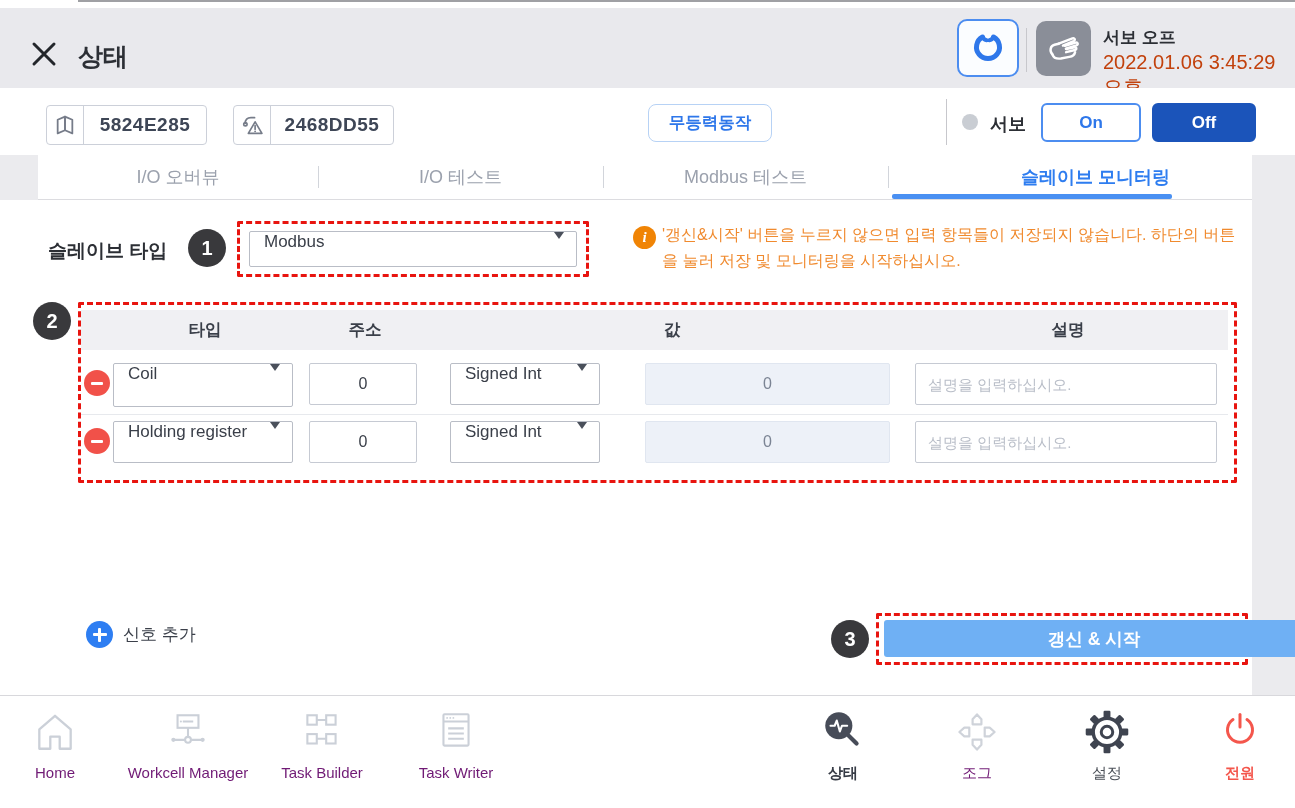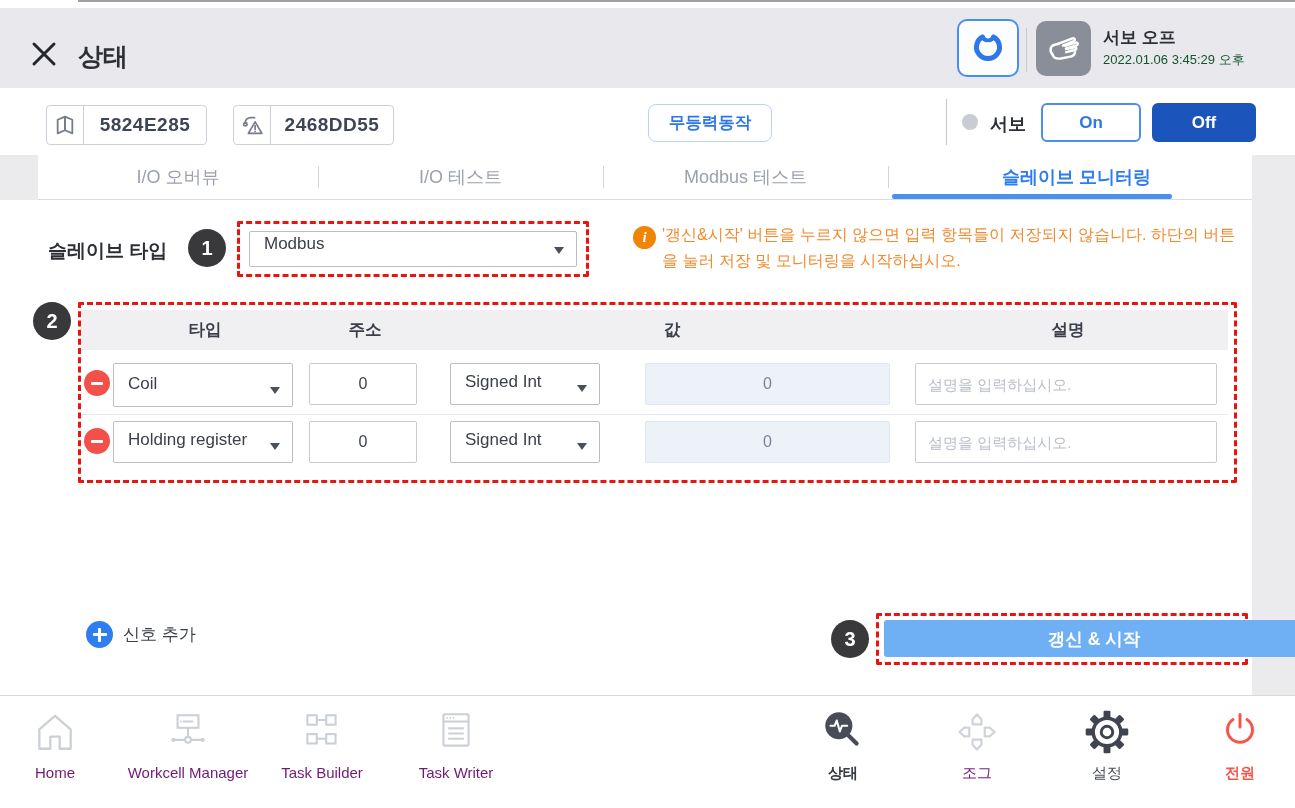--- a/index.html
+++ b/index.html
@@ -10,21 +10,21 @@
   .center{display:flex;align-items:center;justify-content:center;}
 
   
   .topline{background:#9fa0a4;}
   .hdr{background:#e9e9ed;}
   .title{font-size:25px;font-weight:bold;color:#2c2f35;}
   .iconbtn{background:#fbfdff;border:2px solid #4c8df0;border-radius:10px;cursor:pointer;}
   .handbox{background:#8a8e98;border-radius:10px;}
   .vdiv{background:#c7c7cc;width:1px;}
   .servo-state{font-size:17px;font-weight:bold;color:#2c2f35;}
-  .timestamp{font-size:13px;color:#14532d;}
+  .timestamp{font-size:20px;color:#c2410c;}
 
   
   .badge{border:1px solid #ccd0d9;border-radius:4px;background:#fff;display:flex;height:38px;}
   .badge .icell{width:36px;border-right:1px solid #ccd0d9;display:flex;align-items:center;justify-content:center;}
   .badge .tcell{width:122px;display:flex;align-items:center;justify-content:center;
                 font-size:19px;font-weight:bold;color:#3e4656;letter-spacing:.5px;}
   .bluebtn{background:#fff;border:1.5px solid #b7d2f5;border-radius:8px;color:#2e77ea;
            font-size:16.5px;font-weight:bold;cursor:pointer;}
   .dot{width:16px;height:16px;border-radius:50%;background:#c9cdd3;}
   .servo-lab{font-size:18px;font-weight:bold;}
@@ -37,22 +37,22 @@
   .tab.active{color:#2e7df0;font-weight:bold;}
   .tabline{background:#4a90f2;border-radius:2px;}
   .hairline{background:#dcdce0;}
   .tabdiv{background:#d2d5db;width:1px;height:22px;}
 
   
   .lab{font-size:19px;font-weight:bold;color:#2c2f35;}
   .step{width:38px;height:38px;border-radius:50%;background:#39393c;color:#fff;
         font-size:20px;font-weight:bold;display:flex;align-items:center;justify-content:center;}
   .dashed{border:3px dashed #e8140f;border-radius:2px;}
-  .dropdown{border:1px solid #b9bdc6;border-radius:2px;background:#fff;display:flex;align-items:flex-end;
-            justify-content:space-between;padding:0 12px 12px 14px;font-size:17px;color:#3a3f49;cursor:pointer;height:36px;box-sizing:border-box;}
+  .dropdown{border:1px solid #b9bdc6;border-radius:2px;background:#fff;display:flex;align-items:flex-start;
+            justify-content:space-between;padding:0 12px 2px 14px;font-size:17px;color:#3a3f49;cursor:pointer;height:36px;box-sizing:border-box;}
   .caret{width:0;height:0;border-left:5.5px solid transparent;border-right:5.5px solid transparent;border-top:7px solid #4a505b;}
   .info-i{width:23px;height:23px;border-radius:50%;background:#f08405;color:#fff;display:flex;align-items:center;justify-content:center;}
   .info-i::after{content:"i";font-family:"Liberation Serif",serif;font-style:italic;font-weight:bold;font-size:15px;}
   .infotext{font-size:16px;line-height:1.62;color:#f08a2e;}
 
   .thead{background:#f0f0f3;}
   .th{font-size:16.5px;font-weight:bold;color:#3a3f49;position:absolute;top:0;height:40px;display:flex;align-items:center;justify-content:center;}
   .minus{width:26px;height:26px;border-radius:50%;background:#f15149;position:relative;cursor:pointer;border:none;}
   .minus::after{content:"";position:absolute;left:7px;top:11.5px;width:12px;height:3px;background:#fff;border-radius:1px;}
   .tinput{border:1px solid #c6cad3;border-radius:2px;font-size:16px;color:#3a3f49;text-align:center;box-sizing:border-box;height:42px;background:#fff;}
@@ -151,21 +151,21 @@
 
   <div class="abs" style="left:0;top:155px;width:1295px;height:45px;background:#fff;">
     <div class="abs graypad" style="left:0;top:0;width:38px;height:45px;"></div>
     <div class="abs graypad" style="left:1252px;top:0;width:43px;height:45px;"></div>
     <div class="abs tab" style="left:38px;top:0;width:280px;">I/O 오버뷰</div>
     <div class="abs tabdiv" style="left:318px;top:11px;"></div>
     <div class="abs tab" style="left:318px;top:0;width:285px;">I/O 테스트</div>
     <div class="abs tabdiv" style="left:603px;top:11px;"></div>
     <div class="abs tab" style="left:603px;top:0;width:285px;">Modbus 테스트</div>
     <div class="abs tabdiv" style="left:888px;top:11px;"></div>
-    <div class="abs tab active" style="left:921px;top:0;width:311px;">슬레이브 모니터링</div>
+    <div class="abs tab active" style="left:940px;top:0;width:311px;">슬레이브 모니터링</div>
     <div class="abs tabline" style="left:892px;top:39px;width:280px;height:5px;"></div>
     <div class="abs hairline" style="left:38px;top:44px;width:1214px;height:1px;"></div>
   </div>
 
   <div class="abs" style="left:0;top:200px;width:1295px;height:495px;background:#fff;">
     <div class="abs graypad" style="left:1252px;top:0;width:43px;height:495px;"></div>
 
     <div class="abs lab" style="left:48px;top:38px;">슬레이브 타입</div>
     <div class="abs step" style="left:188px;top:29px;">1</div>
     <div class="abs dashed" style="left:237px;top:21px;width:346px;height:50px;">

